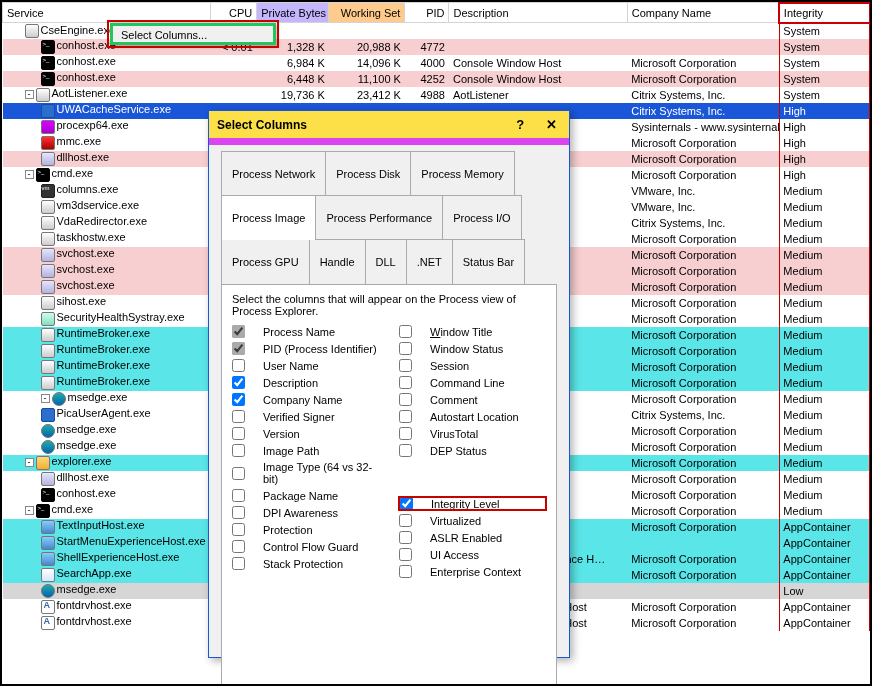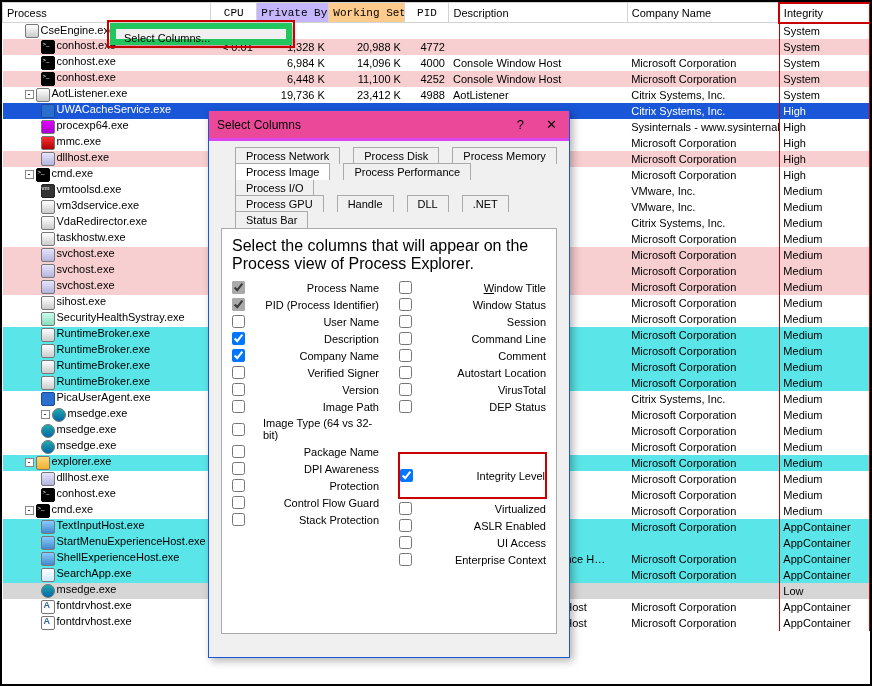--- a/index.html
+++ b/index.html
@@ -27,21 +27,21 @@
   th {
     background: #fff;
     border: 1px solid #d4d4d4;
     font-weight: normal;
     padding: 2px 4px;
     text-align: left;
     height: 20px;
     white-space: nowrap;
     overflow: hidden;
   }
-  th.col-cpu, th.col-pb, th.col-ws, th.col-pid { text-align: center; font-family: Liberation Mono, monospace; }
+  th.col-cpu, th.col-pb, th.col-ws, th.col-pid { text-align: right; }
   th.col-pb { background: #c4b5fd; }
   th.col-ws { background: #ffcb8c; }
   th.col-integrity {
     outline: 2px solid #c80000;
     outline-offset: -1px;
     position: relative;
     z-index: 5;
   }
   td {
     padding: 0 4px;
@@ -121,23 +121,23 @@
     line-height:7px;
     font-size:9px;
     vertical-align:middle;
     margin-right:2px;
     background:#fff;
   }
   
   .ctx-menu {
     position:absolute;
     top:21px; left:108px;
-    width:182px; height:22px;
+    width:166px; height:22px;
     background:#f0f0f0;
-    border:6px solid #22c55e;
+    border:3px solid #22c55e;
     box-shadow:2px 2px 3px rgba(0,0,0,0.25);
     padding:3px 8px;
     z-index:50;
     outline:2px solid #c80000;
     outline-offset:1px;
   }
   
   .dialog {
     position:absolute;
     top:108px; left:206px;
@@ -145,80 +145,79 @@
     background:#f0f0f0;
     border:1px solid #1a56d8;
     box-shadow:3px 3px 8px rgba(0,0,0,0.3);
     z-index:100;
   }
   .dlg-title {
     display:flex;
     justify-content:space-between;
     align-items:center;
     padding:6px 8px;
-    background:#ec4899;
-    border-bottom:3px solid #d946ef;
+    background:#fde047;
+    border-bottom:7px solid #d946ef;
     font-size:12px;
+    font-weight:bold;
   }
   .dlg-title .right { display:flex; gap:14px; font-size:13px;}
   .dlg-close, .dlg-help {
     cursor:pointer;
     padding:0 4px;
   }
   .dlg-body { padding:6px 12px 10px 12px; }
   .tabs {
     display:flex;
     flex-wrap:wrap;
     font-size:11px;
   }
   .tab {
     border:1px solid #aaa;
     border-bottom:none;
     background:#f0f0f0;
-    padding:2px 10px;
+    padding:16px 10px;
     margin-right:-1px;
     cursor:pointer;
-    margin-left:14px;
   }
   .tabs.row2 .tab { margin-top:-1px;}
   .tab.active {
     background:#fff;
     position:relative;
     z-index:2;
   }
   .tab-panel {
     border:1px solid #aaa;
     background:#fff;
     padding:8px 10px 10px 10px;
     min-height:406px;
   }
   .panel-desc {
-    font-size:16px;
+    font-size:11px;
     margin-bottom:8px;
   }
   .cols2 {
     display:flex;
     gap:20px;
   }
   .col-chk { flex:1; }
   .chk {
     display:flex;
     align-items:center;
     gap:18px;
     margin-bottom:4px;
     font-size:11px;
-    justify-content:space-between;
   }
   .chk input[type=checkbox]{
     width:13px; height:13px;
   }
   .hl-red {
     outline:2px solid #c80000;
     outline-offset:-1px;
-    padding:16px 1px;
+    padding:0 1px;
     margin-top:40px;
   }
   .dlg-buttons {
     display:flex;
     justify-content:flex-end;
     gap:10px;
     padding:8px 14px 0 0;
   }
   .btn {
     width:72px; height:22px;
@@ -244,21 +243,21 @@
         <col class="c-cpu">
         <col class="c-pb">
         <col class="c-ws">
       <col class="c-pid">
         <col class="c-desc">
         <col class="c-company">
         <col class="c-integrity">
     </colgroup>
     <thead>
       <tr>
-        <th>Process</th>
+        <th>Service</th>
         <th class="col-cpu">CPU</th>
         <th class="col-pb">Private Bytes</th>
         <th class="col-ws">Working Set</th>
         <th class="col-pid">PID</th>
         <th>Description</th>
         <th>Company Name</th>
         <th class="col-integrity">Integrity</th>
       </tr>
     </thead>
     <tbody id="tbody">
@@ -356,21 +355,21 @@
           <td class="proc-cell indent1"><span class="tree-toggle">-</span><span class="ico ico-cmd"></span><span>cmd.exe</span></td>
           <td class="num"></td>
           <td class="num"></td>
           <td class="num"></td>
           <td class="num"></td>
           <td>…ocessor</td>
           <td>Microsoft Corporation</td>
           <td class="int-cell">High</td>
         </tr>
         <tr class="">
-          <td class="proc-cell indent2"><span class="ico ico-vmware"></span><span>vmtoolsd.exe</span></td>
+          <td class="proc-cell indent2"><span class="ico ico-vmware"></span><span>columns.exe</span></td>
           <td class="num"></td>
           <td class="num"></td>
           <td class="num"></td>
           <td class="num"></td>
           <td>…ervice</td>
           <td>VMware, Inc.</td>
           <td class="int-cell">Medium</td>
         </tr>
         <tr class="">
           <td class="proc-cell indent2"><span class="ico ico-exe"></span><span>vm3dservice.exe</span></td>
@@ -486,37 +485,37 @@
           <td class="proc-cell indent2"><span class="ico ico-exe"></span><span>RuntimeBroker.exe</span></td>
           <td class="num"></td>
           <td class="num"></td>
           <td class="num"></td>
           <td class="num"></td>
           <td></td>
           <td>Microsoft Corporation</td>
           <td class="int-cell">Medium</td>
         </tr>
         <tr class="">
+          <td class="proc-cell indent2"><span class="tree-toggle">-</span><span class="ico ico-edge"></span><span>msedge.exe</span></td>
+          <td class="num"></td>
+          <td class="num"></td>
+          <td class="num"></td>
+          <td class="num"></td>
+          <td></td>
+          <td>Microsoft Corporation</td>
+          <td class="int-cell">Medium</td>
+        </tr>
+        <tr class="">
           <td class="proc-cell indent2"><span class="ico ico-citrix"></span><span>PicaUserAgent.exe</span></td>
           <td class="num"></td>
           <td class="num"></td>
           <td class="num"></td>
           <td class="num"></td>
           <td></td>
           <td>Citrix Systems, Inc.</td>
-          <td class="int-cell">Medium</td>
-        </tr>
-        <tr class="">
-          <td class="proc-cell indent2"><span class="tree-toggle">-</span><span class="ico ico-edge"></span><span>msedge.exe</span></td>
-          <td class="num"></td>
-          <td class="num"></td>
-          <td class="num"></td>
-          <td class="num"></td>
-          <td></td>
-          <td>Microsoft Corporation</td>
           <td class="int-cell">Medium</td>
         </tr>
         <tr class="">
           <td class="proc-cell indent2"><span class="ico ico-edge"></span><span>msedge.exe</span></td>
           <td class="num"></td>
           <td class="num"></td>
           <td class="num"></td>
           <td class="num"></td>
           <td></td>
           <td>Microsoft Corporation</td>

